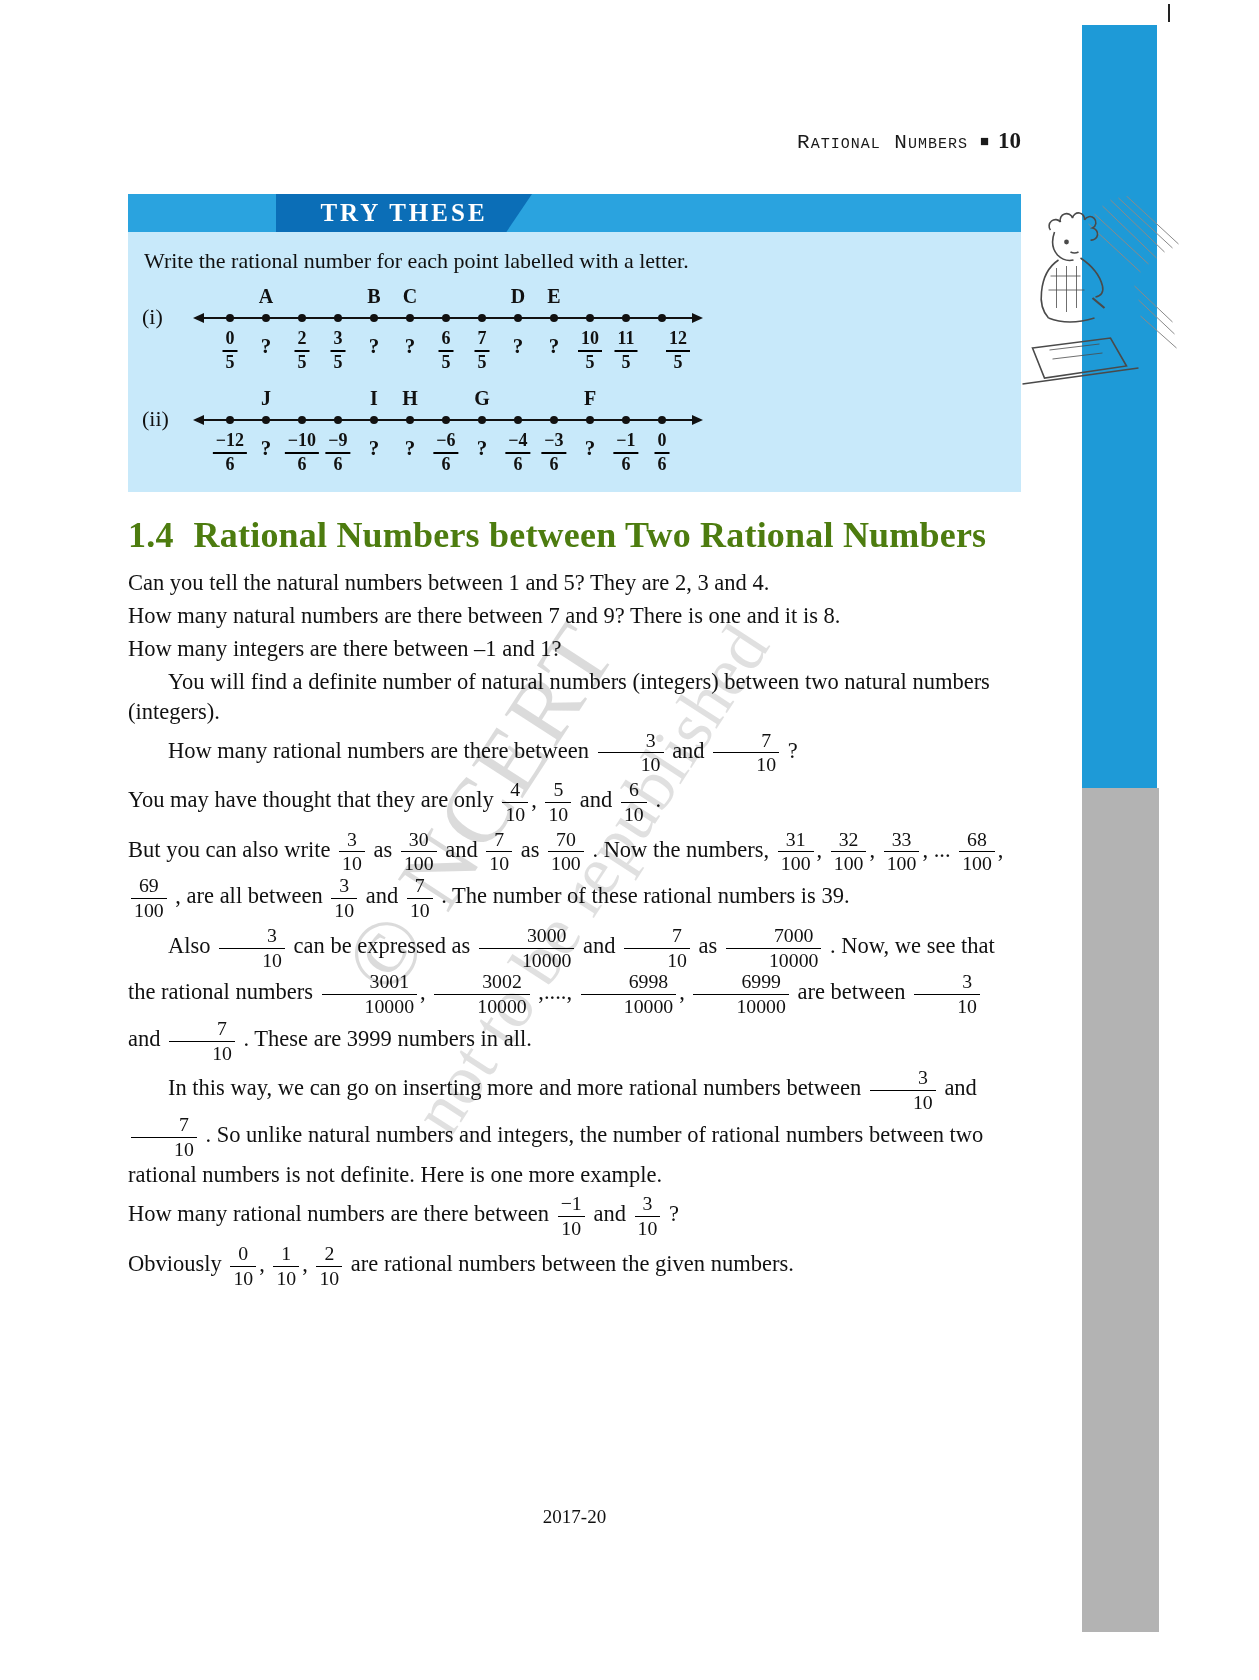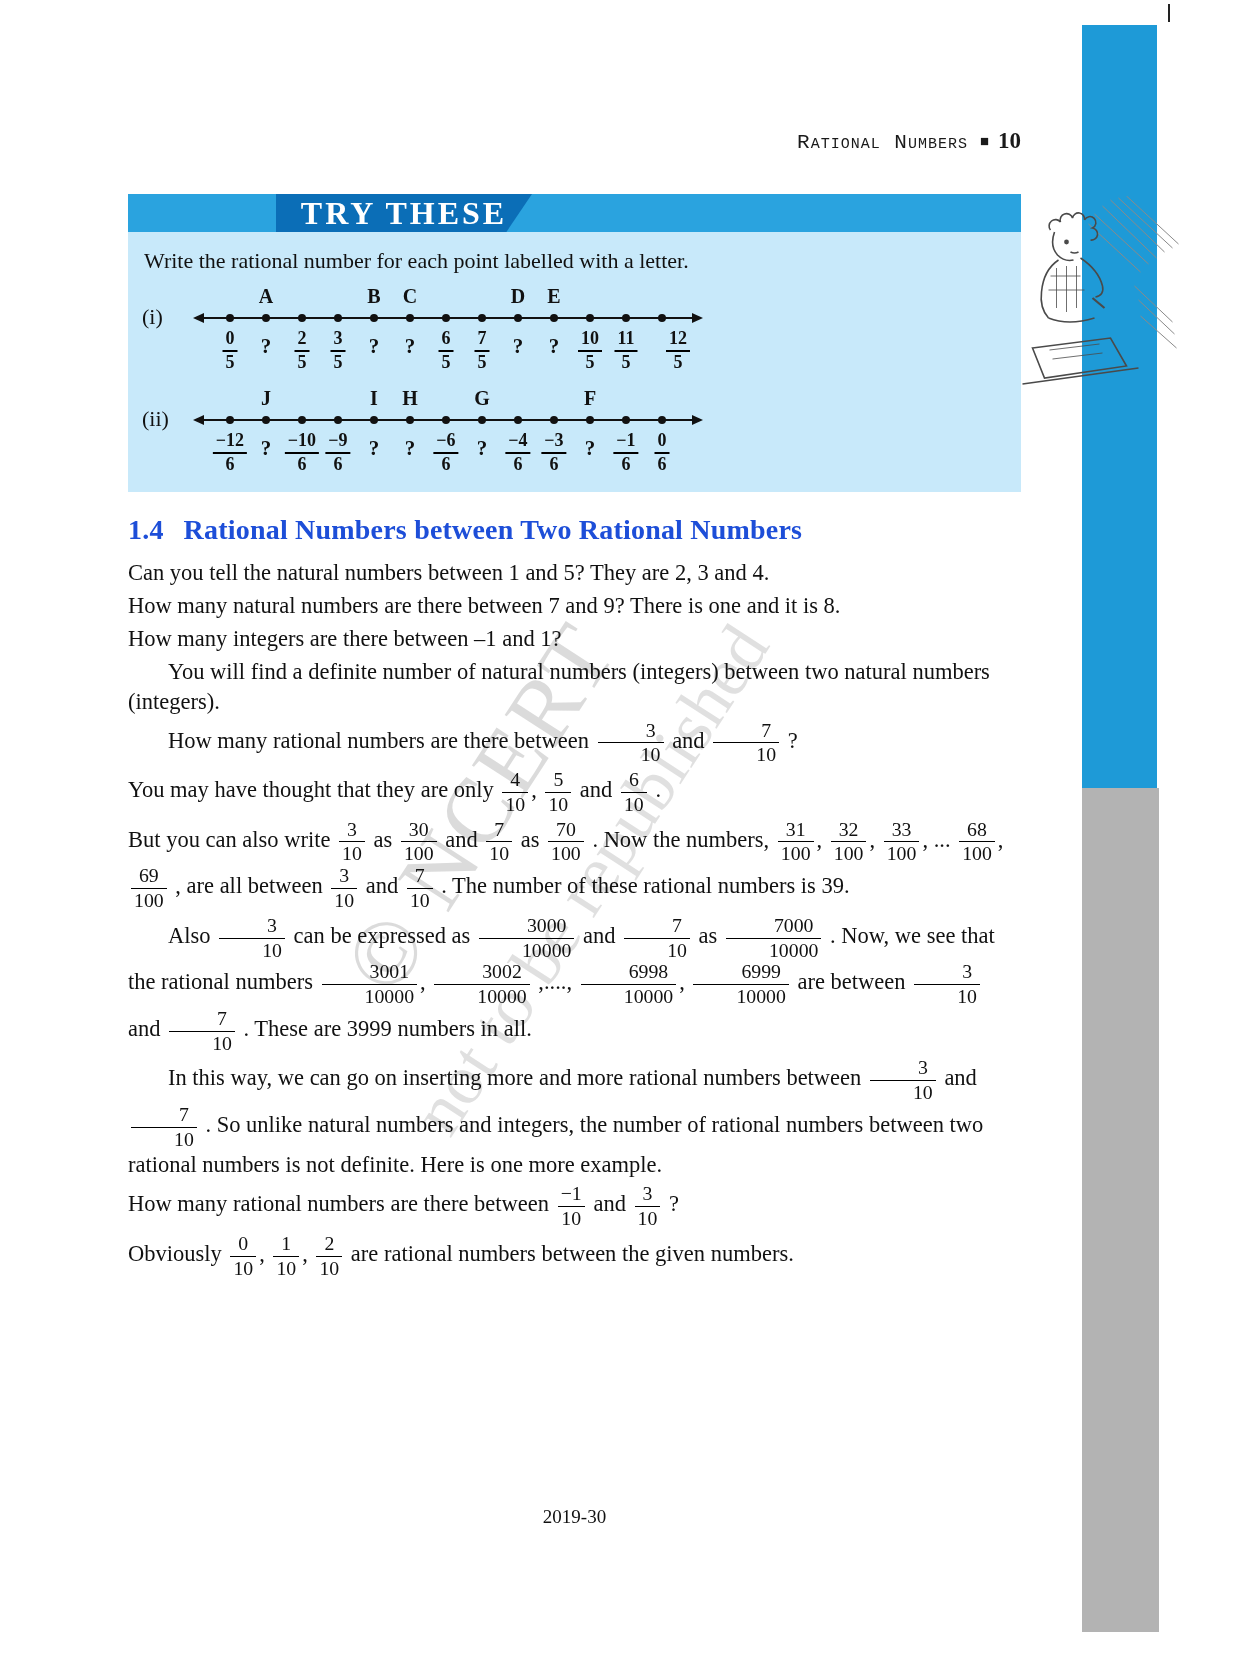--- a/index.html
+++ b/index.html
@@ -27,21 +27,21 @@
   .header-square{font-size:15px; margin:0 9px 0 12px; vertical-align:2px;}
   .header-page-num{font-weight:bold; font-size:23px;}
   
   .try-box{margin-top:40px;}
   .try-strip{height:38px; background:#2AA3DF; position:relative;}
   .try-ribbon{
     position:absolute; left:148px; top:0; height:100%; width:256px; background:#0B6EB7;
     clip-path:polygon(0 0,100% 0,90% 100%,0 100%);
     display:flex; align-items:center; justify-content:center;
   }
-  .try-ribbon span{color:#fff; font-weight:bold; font-size:32px; letter-spacing:3px;}
+  .try-ribbon span{color:#fff; font-weight:bold; font-size:25px; letter-spacing:3px;}
   .try-body{background:#C8E9FA; padding:10px 14px 8px;}
   .try-instruction{margin:6px 0 6px 2px; font-size:22px;}
   
   .nl-row{display:flex; align-items:flex-start; margin-bottom:4px;}
   .nl-lab{width:52px; font-size:22px; padding-top:24px;}
   .nl{position:relative; width:520px; height:98px;}
   .nl-line{position:absolute; left:4px; right:16px; top:37px; height:2px; background:#111;}
   .nl-arw{position:absolute; top:33px; width:0; height:0; border:5px solid transparent;}
   .nl-arw.left{left:-6px; border-right:11px solid #111;}
   .nl-arw.right{right:6px; border-left:11px solid #111;}
@@ -49,21 +49,21 @@
   .nl-letter{position:absolute; top:5px; transform:translateX(-50%); font-weight:bold; font-size:20px;}
   .nl-under{position:absolute; top:49px; transform:translateX(-50%);}
   .nl-q{font-weight:bold; font-size:21px; top:54px;}
   
   .frac{display:inline-block; vertical-align:middle; text-align:center; margin:0 3px; line-height:1.1; font-size:0.88em;}
   .frac .fn{display:block; padding:0 3px 1px; border-bottom:1.5px solid #000;}
   .frac .fd{display:block; padding:1px 3px 0;}
   .fracb{font-weight:bold; font-size:18px;}
   .fracb .fn{border-bottom:2px solid #000;}
   
-  .section-heading{margin:22px 0 12px; font-size:28px; color:#1d4ed8; letter-spacing:0.2px;}
+  .section-heading{margin:22px 0 12px; font-size:36px; color:#4d7c0f; letter-spacing:0.2px;}
   .section-heading .sec-num{margin-right:20px;}
   .paras{font-size:22.5px; line-height:1.33;}
   .para{margin:0 0 3px;}
   .para.indent{text-indent:40px;}
   .page-footer{position:absolute; left:0; width:100%; top:1506px; text-align:center; font-size:19px;}
   
   .illustration{position:absolute; left:1012px; top:196px; width:175px; height:200px; z-index:2;}
 </style>
 </head>
 <body>
@@ -215,15 +215,15 @@
         <p class="para indent">You will find a definite number of natural numbers (integers) between two natural numbers (integers).</p>
         <p class="para indent">How many rational numbers are there between <span class="frac"><span class="fn">3</span><span class="fd">10</span></span> and <span class="frac"><span class="fn">7</span><span class="fd">10</span></span> ?</p>
         <p class="para">You may have thought that they are only <span class="frac"><span class="fn">4</span><span class="fd">10</span></span>, <span class="frac"><span class="fn">5</span><span class="fd">10</span></span> and <span class="frac"><span class="fn">6</span><span class="fd">10</span></span> .</p>
         <p class="para">But you can also write <span class="frac"><span class="fn">3</span><span class="fd">10</span></span> as <span class="frac"><span class="fn">30</span><span class="fd">100</span></span> and <span class="frac"><span class="fn">7</span><span class="fd">10</span></span> as <span class="frac"><span class="fn">70</span><span class="fd">100</span></span> . Now the numbers, <span class="frac"><span class="fn">31</span><span class="fd">100</span></span>, <span class="frac"><span class="fn">32</span><span class="fd">100</span></span>, <span class="frac"><span class="fn">33</span><span class="fd">100</span></span>, ... <span class="frac"><span class="fn">68</span><span class="fd">100</span></span>, <span class="frac"><span class="fn">69</span><span class="fd">100</span></span> , are all between <span class="frac"><span class="fn">3</span><span class="fd">10</span></span> and <span class="frac"><span class="fn">7</span><span class="fd">10</span></span> .  The number of these rational numbers is 39.</p>
         <p class="para indent">Also <span class="frac"><span class="fn">3</span><span class="fd">10</span></span> can be expressed as <span class="frac"><span class="fn">3000</span><span class="fd">10000</span></span> and <span class="frac"><span class="fn">7</span><span class="fd">10</span></span> as <span class="frac"><span class="fn">7000</span><span class="fd">10000</span></span> . Now, we see that the rational numbers <span class="frac"><span class="fn">3001</span><span class="fd">10000</span></span>, <span class="frac"><span class="fn">3002</span><span class="fd">10000</span></span> ,...., <span class="frac"><span class="fn">6998</span><span class="fd">10000</span></span>, <span class="frac"><span class="fn">6999</span><span class="fd">10000</span></span> are between <span class="frac"><span class="fn">3</span><span class="fd">10</span></span> and <span class="frac"><span class="fn">7</span><span class="fd">10</span></span> . These are 3999 numbers in all.</p>
         <p class="para indent">In this way, we can go on inserting more and more rational numbers between <span class="frac"><span class="fn">3</span><span class="fd">10</span></span> and <span class="frac"><span class="fn">7</span><span class="fd">10</span></span> . So unlike natural numbers and integers, the number of rational numbers between two rational numbers is not definite. Here is one more example.</p>
         <p class="para">How many rational numbers are there between <span class="frac"><span class="fn">−1</span><span class="fd">10</span></span> and <span class="frac"><span class="fn">3</span><span class="fd">10</span></span> ?</p>
         <p class="para">Obviously <span class="frac"><span class="fn">0</span><span class="fd">10</span></span>, <span class="frac"><span class="fn">1</span><span class="fd">10</span></span>, <span class="frac"><span class="fn">2</span><span class="fd">10</span></span> are rational numbers between the given numbers.</p>
       </div>
 
-    <div class="page-footer">2019-30</div>
+    <div class="page-footer">2017-20</div>
   </div>
 </div>
 
 </body></html>

